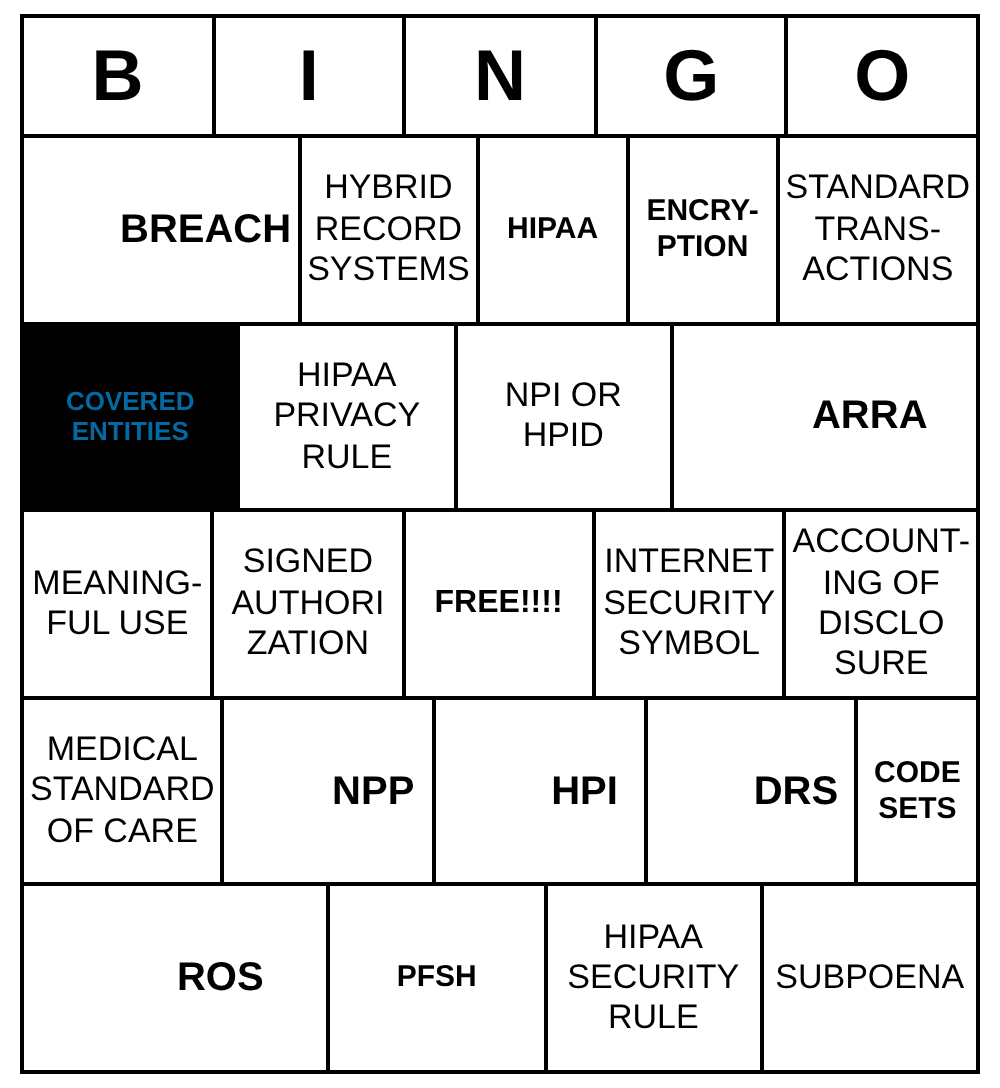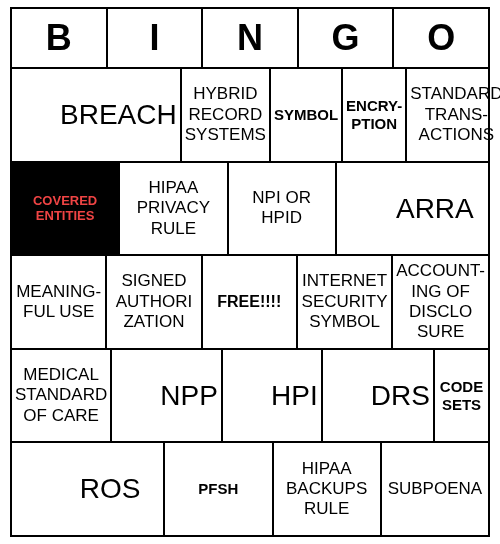--- a/index.html
+++ b/index.html
@@ -60,55 +60,55 @@
       border-right: 2px solid #000;
       padding: 3px;
       font-size: 17px;
       font-weight: normal;
       line-height: 1.2;
     }
     .bingo-cell:last-child {
       border-right: none;
     }
     .bingo-cell.large-text {
-      font-size: 28px;
-      font-weight: normal;
+      font-size: 20px;
+      font-weight: bold;
       padding-left: 48px;
     }
     .bingo-cell.medium-text {
       font-size: 15px;
       font-weight: bold;
     }
     .bingo-cell.free {
       font-size: 16px;
       font-weight: bold;
     }
     .covered-cell {
       background: #000;
-      color: #ef4444;
+      color: #0369a1;
       font-size: 13px;
       font-weight: bold;
     }
   </style>
 </head>
 <body>
 
 <div class="bingo-card">
   <div class="bingo-header">
   <div class="bingo-header-cell">B</div>
       <div class="bingo-header-cell">I</div>
       <div class="bingo-header-cell">N</div>
       <div class="bingo-header-cell">G</div>
       <div class="bingo-header-cell">O</div>
     </div>
   <div class="bingo-grid">
   <div class="bingo-row">
         <div class="bingo-cell large-text">BREACH</div>
         <div class="bingo-cell">HYBRID RECORD SYSTEMS</div>
-        <div class="bingo-cell medium-text">SYMBOL</div>
+        <div class="bingo-cell medium-text">HIPAA</div>
         <div class="bingo-cell medium-text">ENCRY-PTION</div>
         <div class="bingo-cell">STANDARD TRANS-ACTIONS</div>
       </div>
       <div class="bingo-row">
         <div class="bingo-cell covered-cell">COVERED ENTITIES</div>
         <div class="bingo-cell">HIPAA PRIVACY RULE</div>
         <div class="bingo-cell">NPI OR HPID</div>
         <div class="bingo-cell large-text">ARRA</div>
       </div>
       <div class="bingo-row">
@@ -121,17 +121,17 @@
       <div class="bingo-row">
         <div class="bingo-cell">MEDICAL STANDARD OF CARE</div>
         <div class="bingo-cell large-text">NPP</div>
         <div class="bingo-cell large-text">HPI</div>
         <div class="bingo-cell large-text">DRS</div>
         <div class="bingo-cell medium-text">CODE SETS</div>
       </div>
       <div class="bingo-row">
         <div class="bingo-cell large-text">ROS</div>
         <div class="bingo-cell medium-text">PFSH</div>
-        <div class="bingo-cell">HIPAA BACKUPS RULE</div>
+        <div class="bingo-cell">HIPAA SECURITY RULE</div>
         <div class="bingo-cell">SUBPOENA</div>
       </div>
     </div>
 </div>
 
 </body></html>

